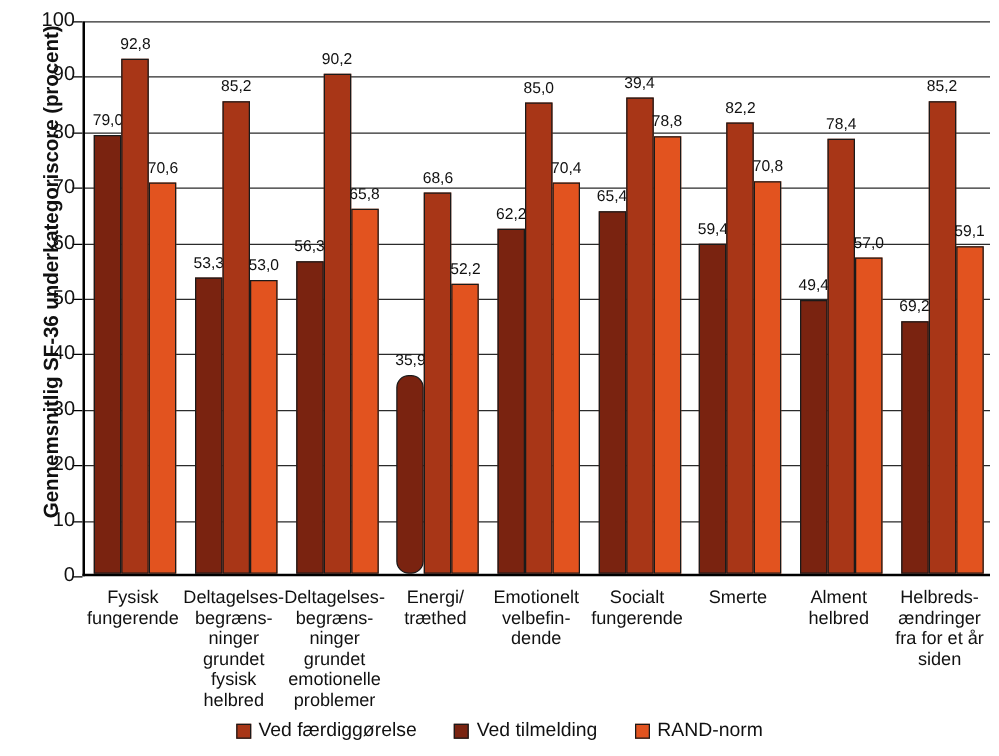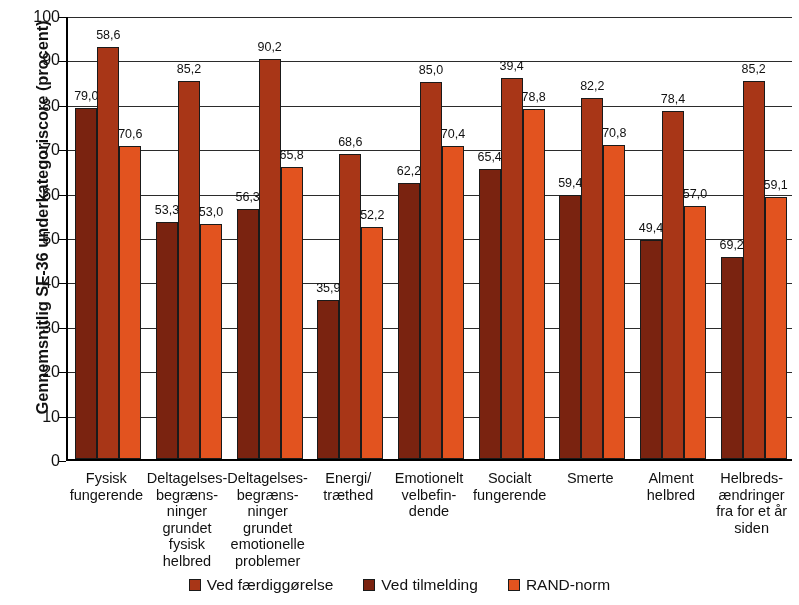--- a/index.html
+++ b/index.html
@@ -176,21 +176,21 @@
         <div class="gridline" style="top: 88.8px;"></div>
         <div class="gridline" style="top: 44.4px;"></div>
         <div class="gridline top" style="top: 0px;"></div>
       </div>
     <div id="bars">
         <div class="group" style="left: 0px; width: 80.6667px;">
           <div class="bar s0" style="height: 350.76px; background: rgb(122, 35, 16);">
             <span class="vlabel">79,0</span>
           </div>
           <div class="bar s1" style="height: 412.032px; background: rgb(168, 54, 23);">
-            <span class="vlabel">58,6</span>
+            <span class="vlabel">92,8</span>
           </div>
           <div class="bar s2" style="height: 313.464px; background: rgb(226, 83, 31);">
             <span class="vlabel">70,6</span>
           </div>
         </div>
         <div class="group" style="left: 80.6667px; width: 80.6667px;">
           <div class="bar s0" style="height: 236.652px; background: rgb(122, 35, 16);">
             <span class="vlabel">53,3</span>
           </div>
           <div class="bar s1" style="height: 378.288px; background: rgb(168, 54, 23);">
@@ -205,21 +205,21 @@
             <span class="vlabel">56,3</span>
           </div>
           <div class="bar s1" style="height: 400.488px; background: rgb(168, 54, 23);">
             <span class="vlabel">90,2</span>
           </div>
           <div class="bar s2" style="height: 292.152px; background: rgb(226, 83, 31);">
             <span class="vlabel">65,8</span>
           </div>
         </div>
         <div class="group" style="left: 242px; width: 80.6667px;">
-          <div class="bar s0" style="height: 159.396px; background: rgb(122, 35, 16);">
+          <div class="bar s0" style="height: 159.396px; background: rgb(122, 35, 16); border-radius: 10px;">
             <span class="vlabel">35,9</span>
           </div>
           <div class="bar s1" style="height: 304.584px; background: rgb(168, 54, 23);">
             <span class="vlabel">68,6</span>
           </div>
           <div class="bar s2" style="height: 231.768px; background: rgb(226, 83, 31);">
             <span class="vlabel">52,2</span>
           </div>
         </div>
         <div class="group" style="left: 322.667px; width: 80.6667px;">

